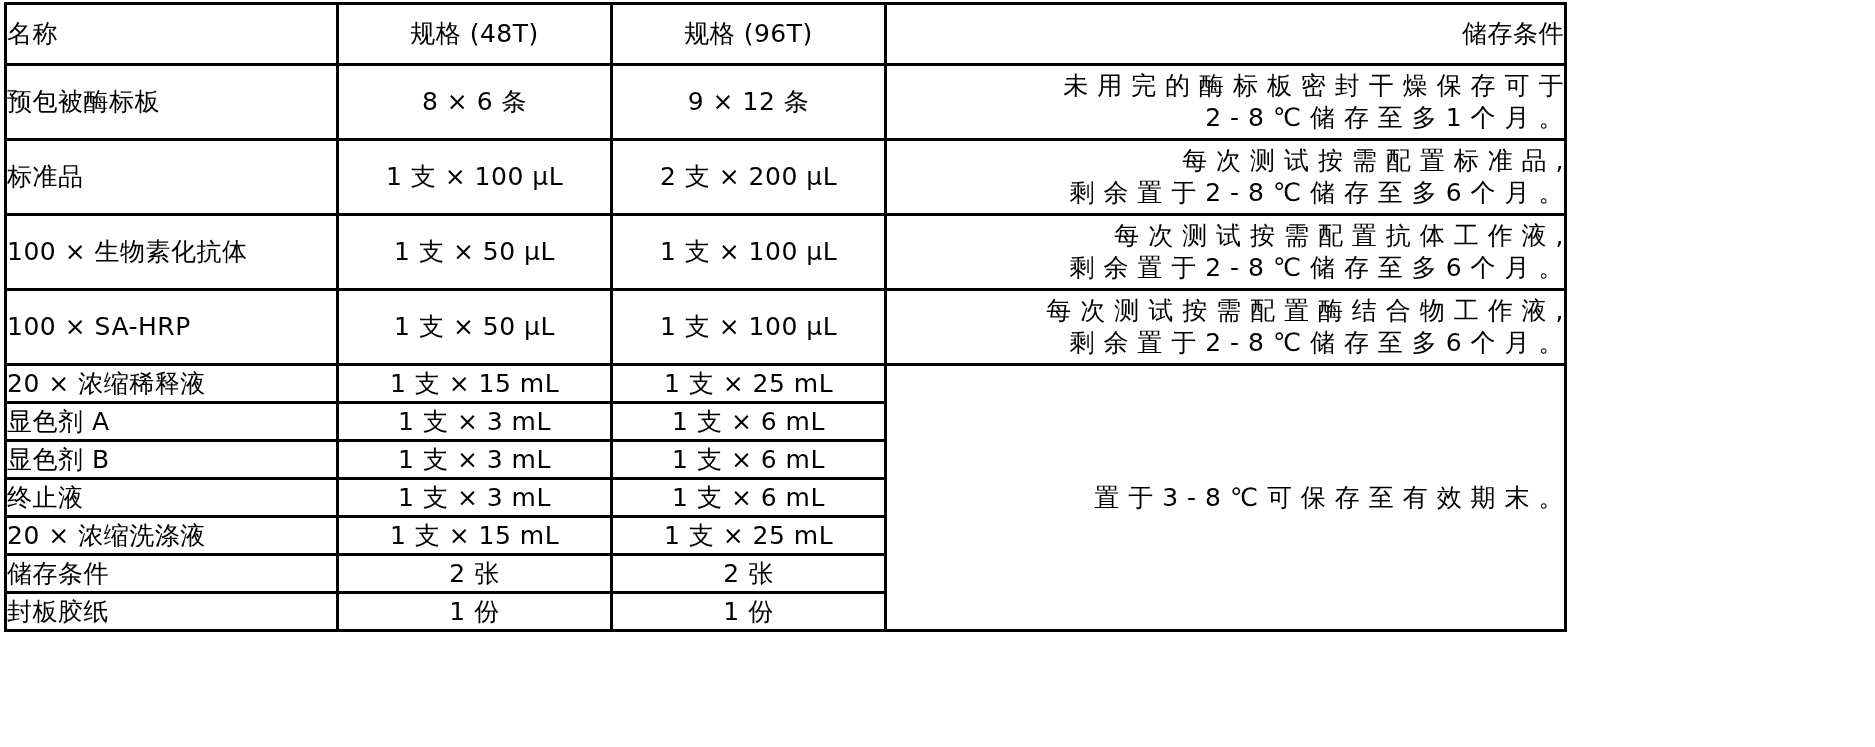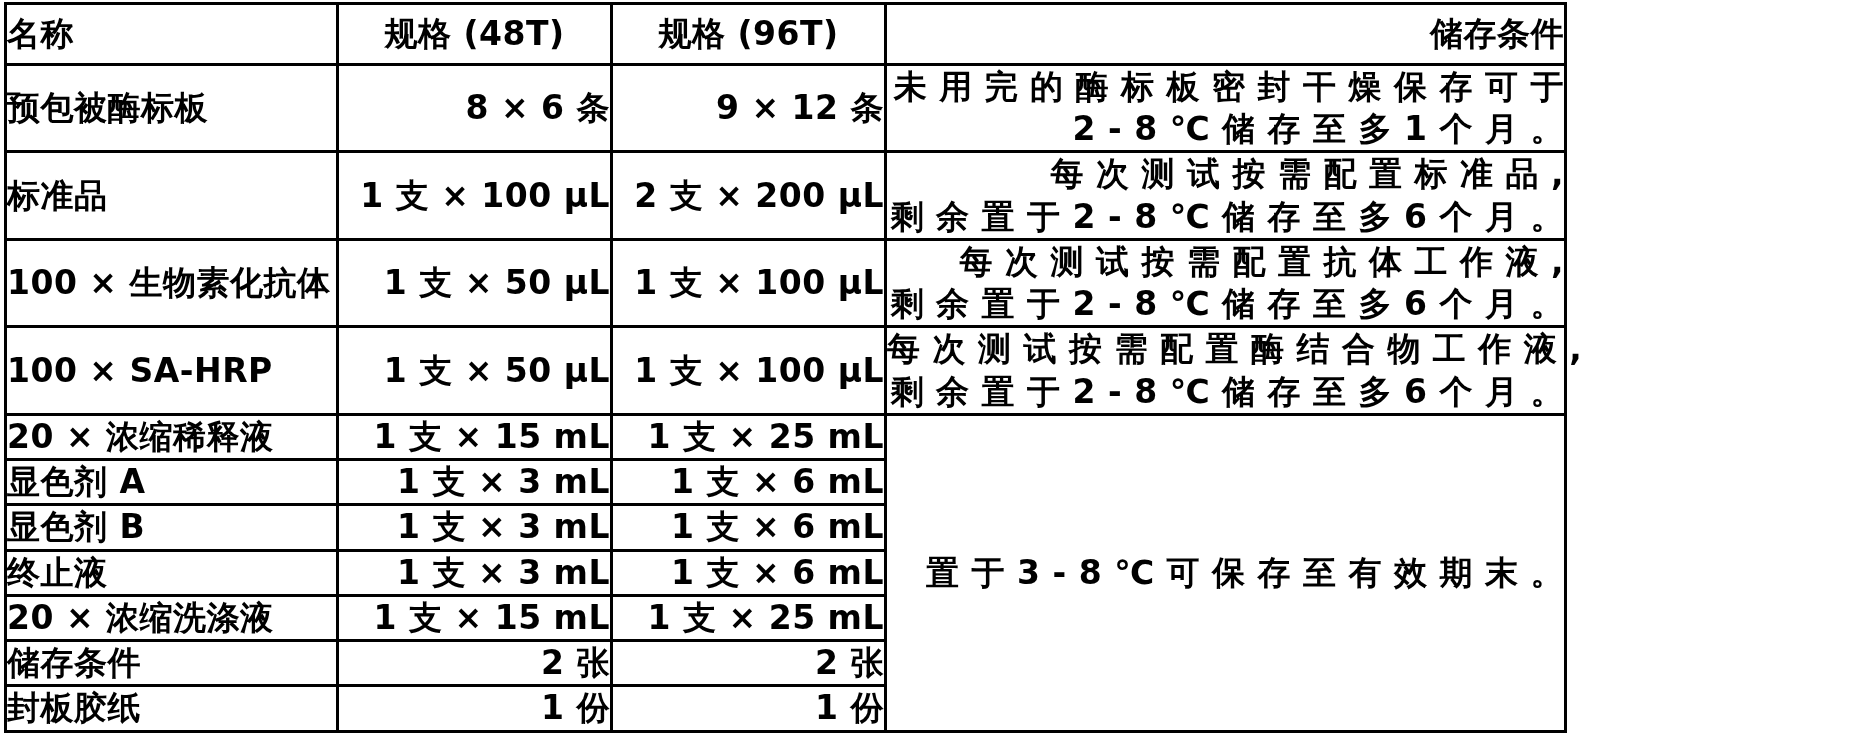--- a/index.html
+++ b/index.html
@@ -30,22 +30,22 @@
     width: 1560px;
     margin-left: 4px;
     margin-top: 2px;
   }
 
   table.kit-table td,
   table.kit-table th {
     border: 3px solid #000000;
     padding: 0;
     vertical-align: middle;
-    font-weight: bold;
-    font-size: 33px;
+    font-weight: normal;
+    font-size: 25px;
     line-height: 1.28;
     letter-spacing: 0.5px;
   }
 
   
   col.c1 { width: 332px; }
   col.c2 { width: 274px; }
   col.c3 { width: 274px; }
   col.c4 { width: 680px; }
 
@@ -57,21 +57,21 @@
   .tall-row td { height: 72px; }
   .short-row td { height: 35px; }
 
   .cell-name {
     padding-left: 10px;
     text-align: left;
     white-space: nowrap;
   }
   .cell-spec {
     padding-left: 12px;
-    text-align: right;
+    text-align: center;
     white-space: nowrap;
     margin-top: 35px;
   }
   .cell-store {
     padding: 4px 12px;
     text-align: right;
   }
   .cell-store div { white-space: nowrap; }
 
   .hdr-name { padding-left: 10px; text-align: left; }

